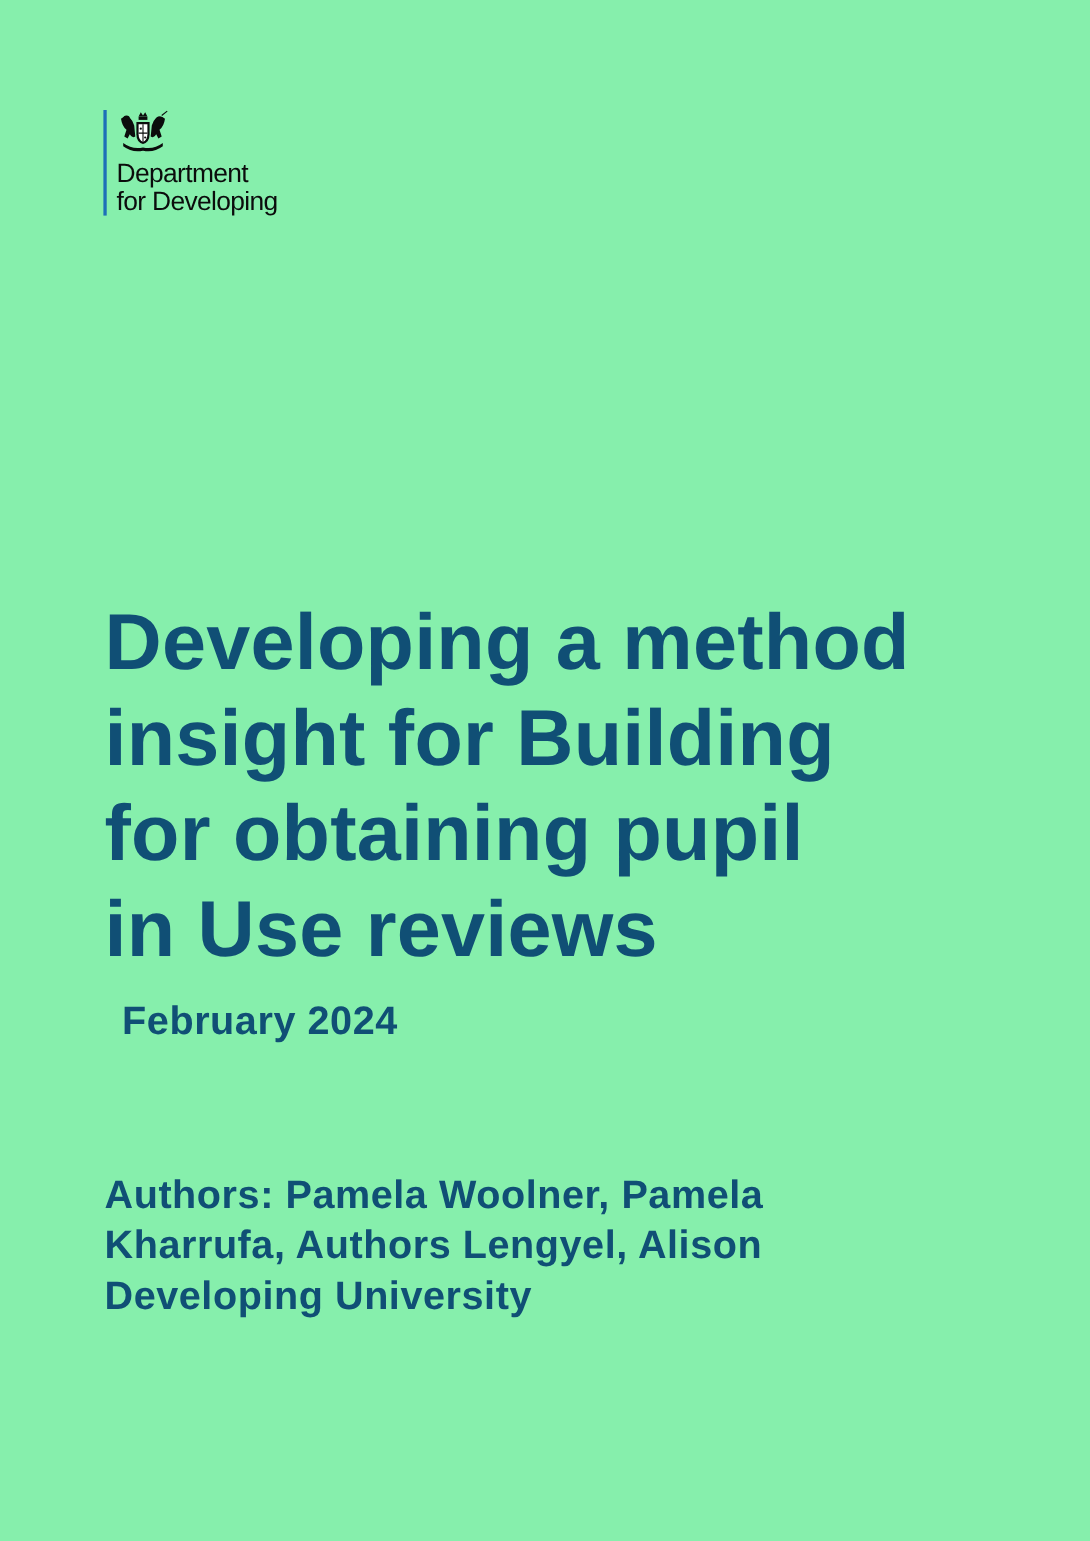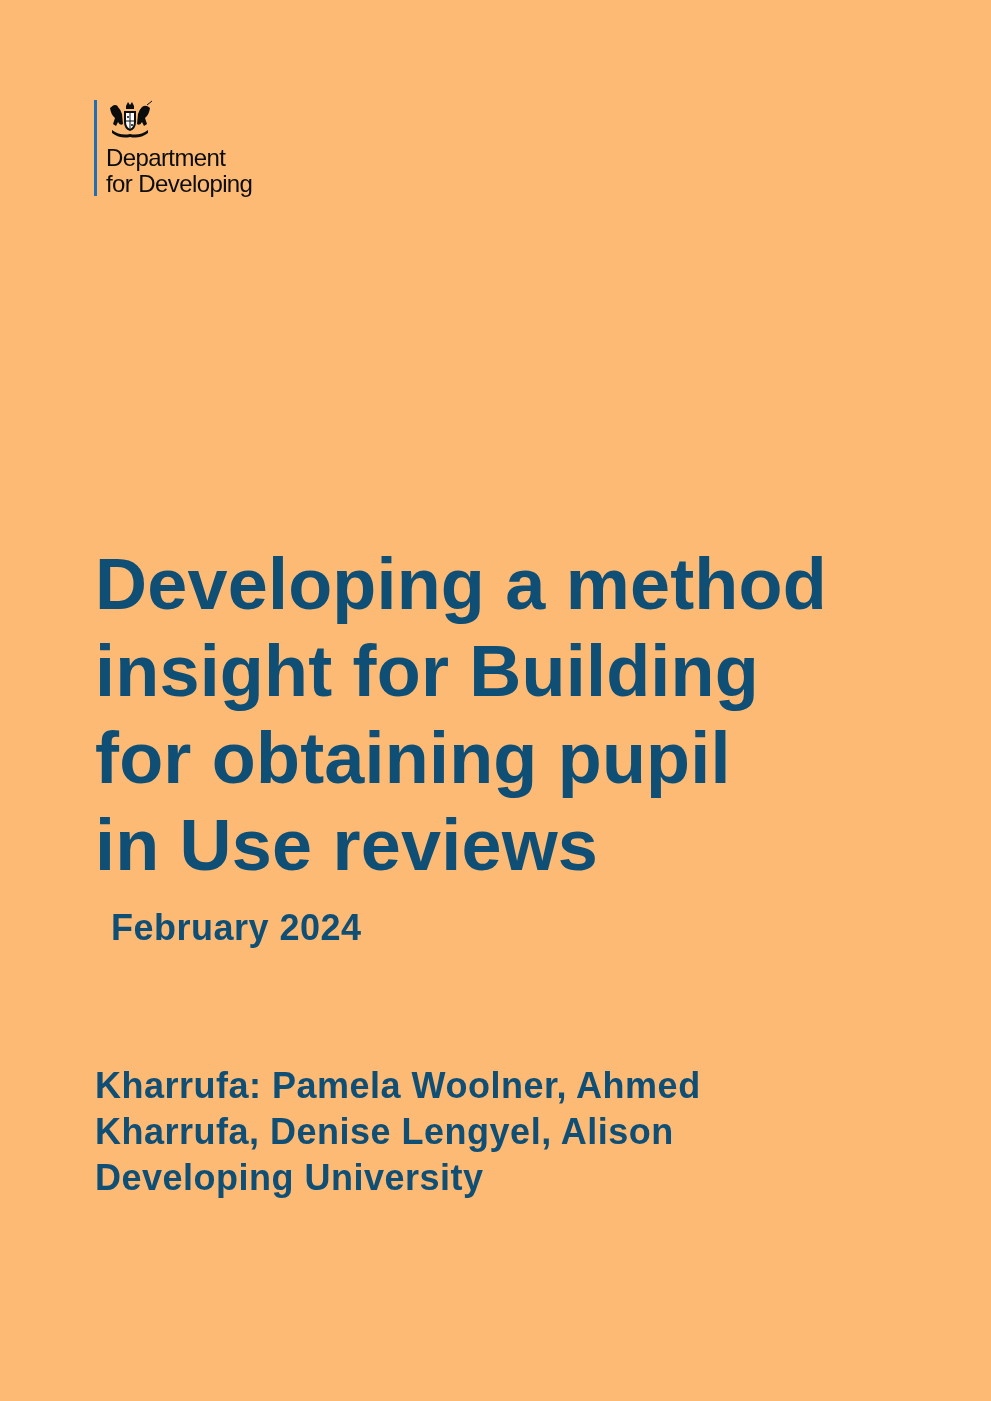--- a/index.html
+++ b/index.html
@@ -12,21 +12,21 @@
       height: 1401px;
       position: relative;
       overflow: hidden;
       font-family: "Liberation Sans", sans-serif;
     }
     .page {
       position: absolute;
       left: 0; top: 0;
       width: 991px;
       height: 1401px;
-      background: #fdba74;
+      background: #86efac;
     }
     
     .logo {
       position: absolute;
       left: 94px;
       top: 100px;
       width: 180px;
       height: 100px;
     }
     .logo-bar {
@@ -137,18 +137,18 @@
   <h1 class="title">
     <span>Developing a method</span>
     <span>insight for Building</span>
     <span>for obtaining pupil</span>
     <span>in Use reviews</span>
   </h1>
 
   <p class="date">February 2024</p>
 
   <p class="authors">
-    <span>Kharrufa: Pamela Woolner, Ahmed</span>
-    <span>Kharrufa, Denise Lengyel, Alison</span>
+    <span>Authors: Pamela Woolner, Pamela</span>
+    <span>Kharrufa, Authors Lengyel, Alison</span>
     <span>Developing University</span>
   </p>
 
 </div>
 
 </body></html>

